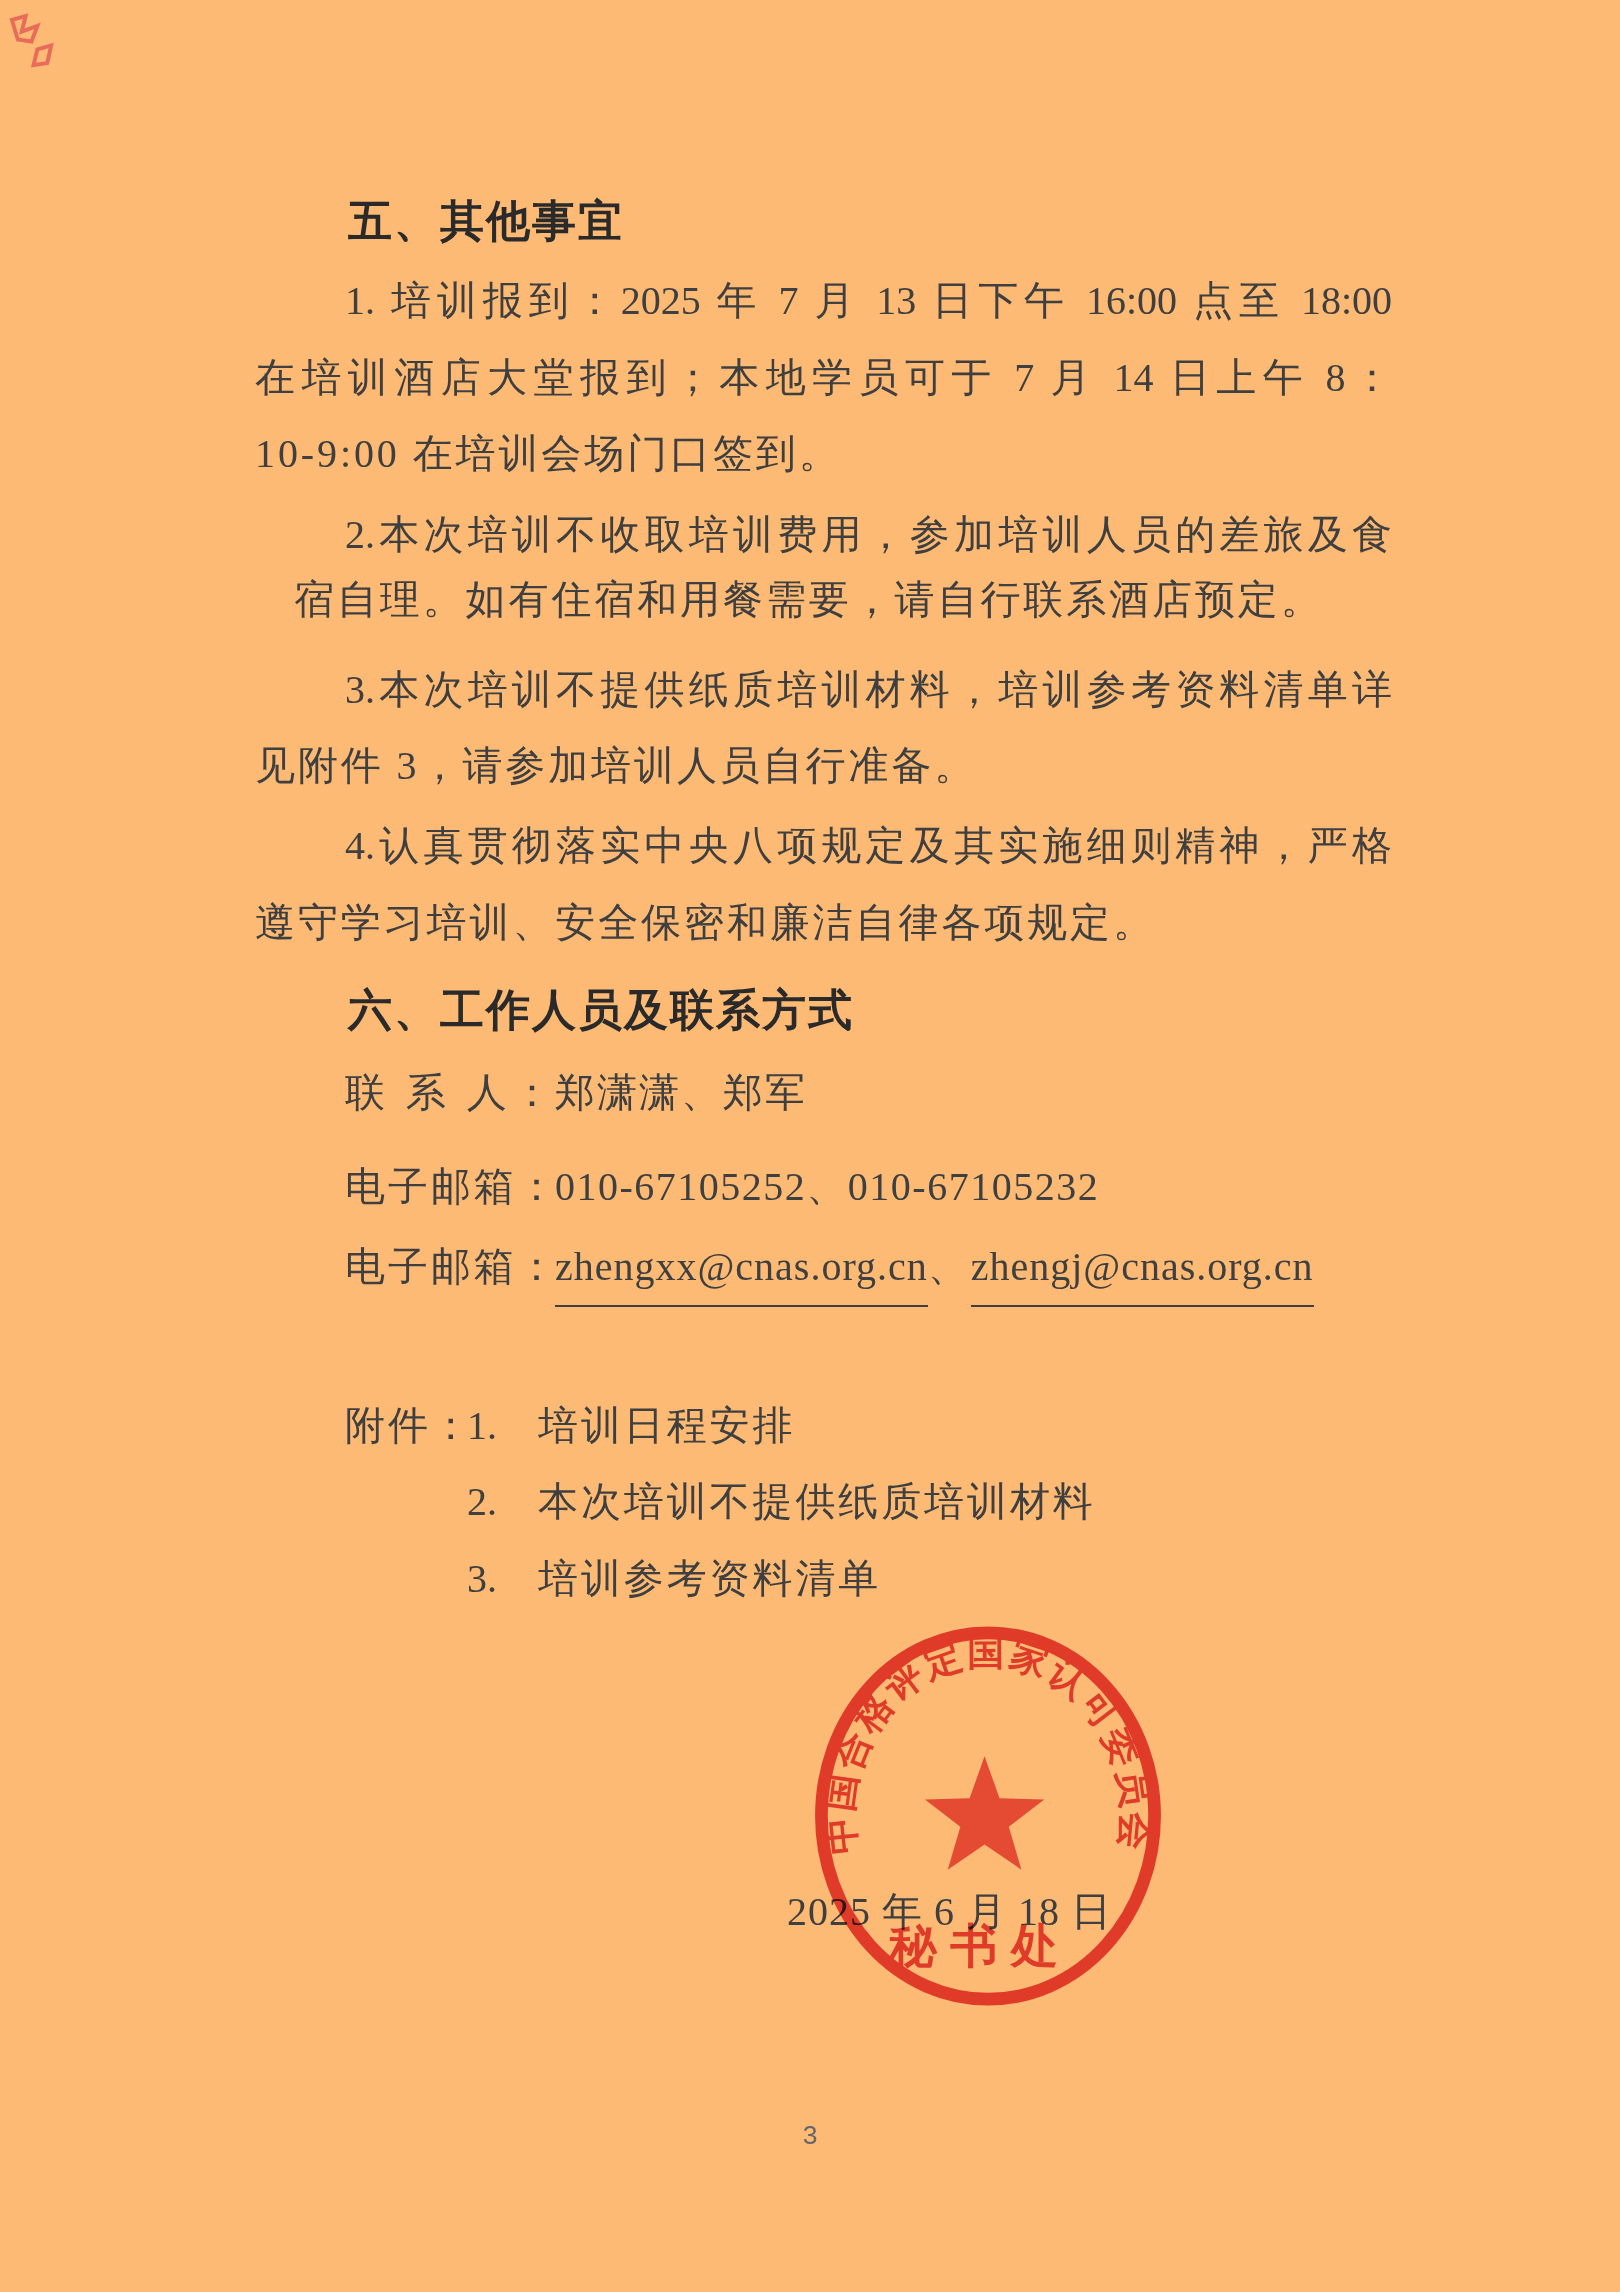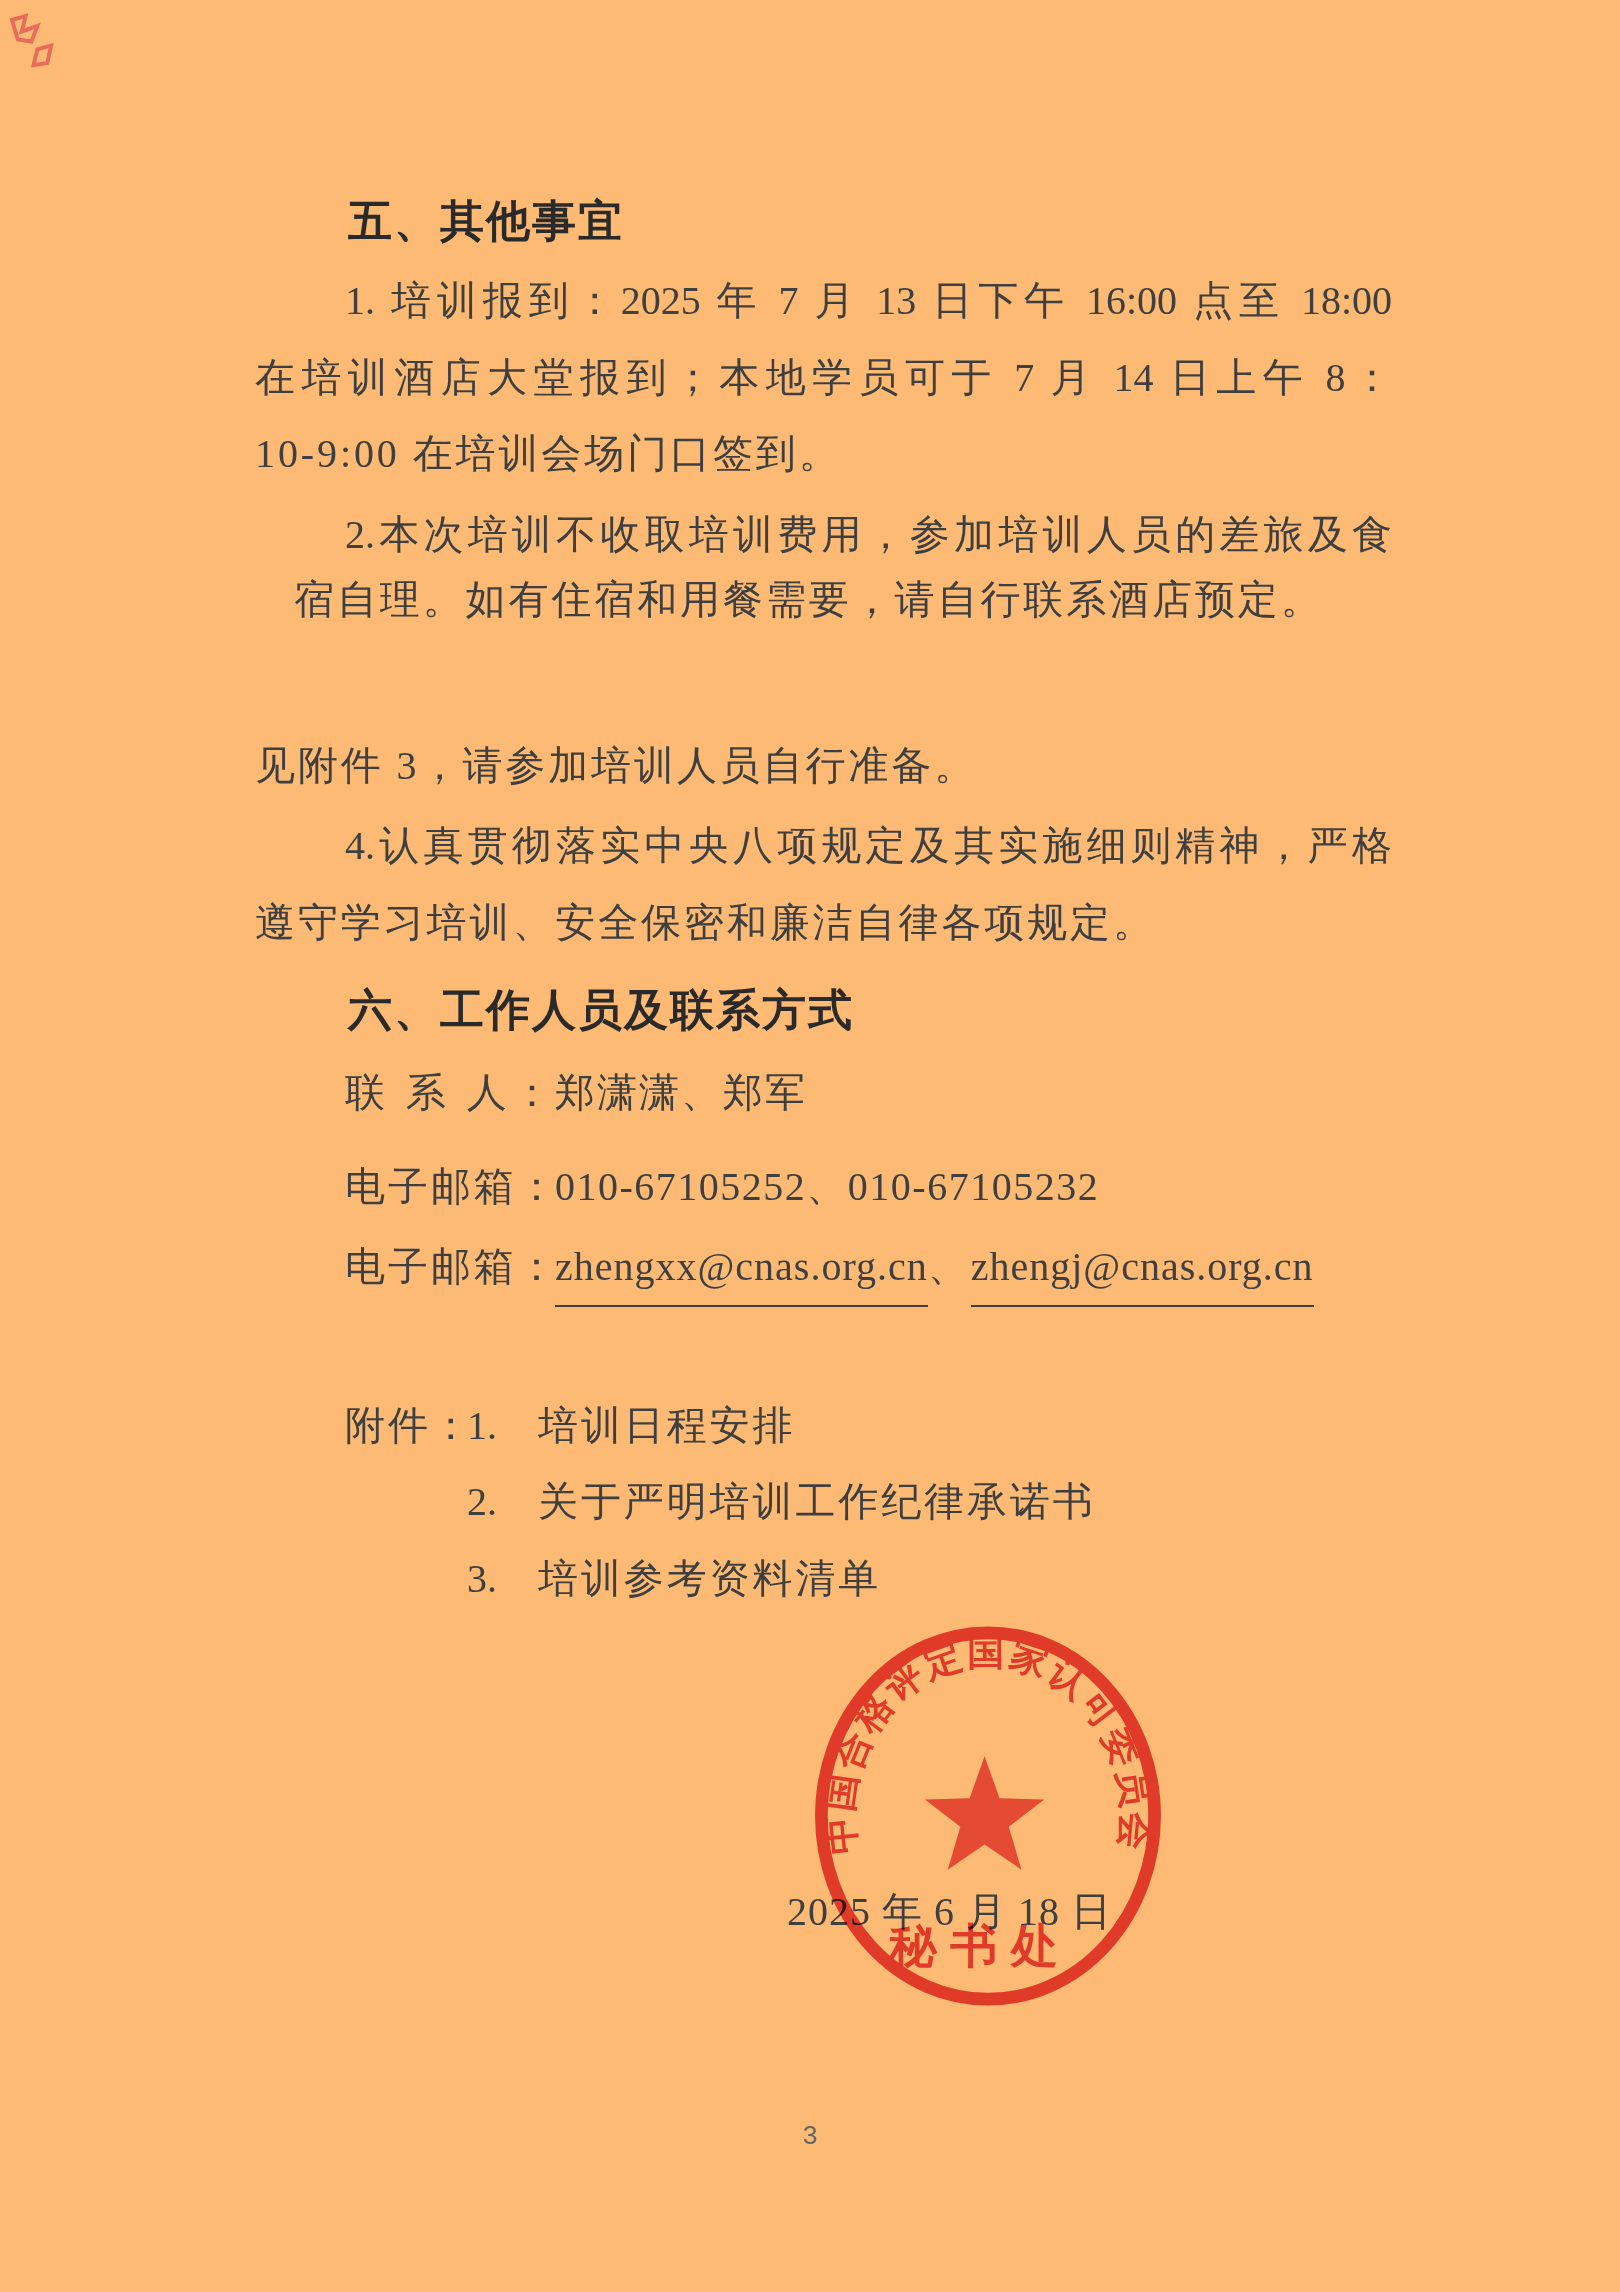--- a/index.html
+++ b/index.html
@@ -82,20 +82,21 @@
 
   <div class="heading" style="left:348px;top:192px;">五、其他事宜</div>
 
   <div class="ln just" style="left:345px;top:275px;width:1047px;">1.  培训报到：2025 年 7 月 13 日下午 16:00 点至 18:00</div>
   <div class="ln just" style="left:255px;top:352px;width:1137px;">在培训酒店大堂报到；本地学员可于 7 月 14 日上午 8：</div>
   <div class="ln" style="left:255px;top:428px;">10-9:00 在培训会场门口签到。</div>
 
   <div class="ln just" style="left:345px;top:509px;width:1047px;">2.本次培训不收取培训费用，参加培训人员的差旅及食</div>
   <div class="ln" style="left:255px;top:574px;margin-left:39px;">宿自理。如有住宿和用餐需要，请自行联系酒店预定。</div>
 
+  <div class="ln just" style="left:345px;top:664px;width:1047px;">3.本次培训不提供纸质培训材料，培训参考资料清单详</div>
   <div class="ln" style="left:255px;top:740px;">见附件 3，请参加培训人员自行准备。</div>
 
   <div class="ln just" style="left:345px;top:820px;width:1047px;">4.认真贯彻落实中央八项规定及其实施细则精神，严格</div>
   <div class="ln" style="left:255px;top:897px;text-align:right;">遵守学习培训、安全保密和廉洁自律各项规定。</div>
 
   <div class="heading" style="left:348px;top:981px;">六、工作人员及联系方式</div>
 
   <div class="ln" style="left:345px;top:1067px;">
     <span class="clabel">联 系 人：</span><span class="cvalue">郑潇潇、郑军</span>
   </div>
@@ -105,21 +106,21 @@
   </div>
 
   <div class="ln" style="left:345px;top:1241px;">
     <span class="clabel">电子邮箱：</span><span class="email">zhengxx@cnas.org.cn</span><span>、</span><span class="email">zhengj@cnas.org.cn</span>
   </div>
 
   <div class="ln" style="left:345px;top:1400px;">
     <span style="display:inline-block;width:122px;">附件：</span><span class="attnum">1.</span><span>培训日程安排</span>
   </div>
   <div class="ln" style="left:467px;top:1476px;">
-    <span class="attnum">2.</span><span>关于严明培训工作纪律承诺书</span>
+    <span class="attnum">2.</span><span>本次培训不提供纸质培训材料</span>
   </div>
   <div class="ln" style="left:467px;top:1553px;">
     <span class="attnum">3.</span><span>培训参考资料清单</span>
   </div>
 
   <div class="ln" style="left:787px;top:1886px;letter-spacing:1px;">2025 年 6 月 18 日</div>
 
   <svg class="seal" width="356" height="390" viewBox="0 0 363 398">
     <ellipse cx="181.5" cy="199" rx="170" ry="187" fill="none" stroke="#e0434d" stroke-width="13"></ellipse>
     <path id="sealArc" d="M 49.6 244 A 138 154 0 1 1 313.4 244" fill="none"></path>

